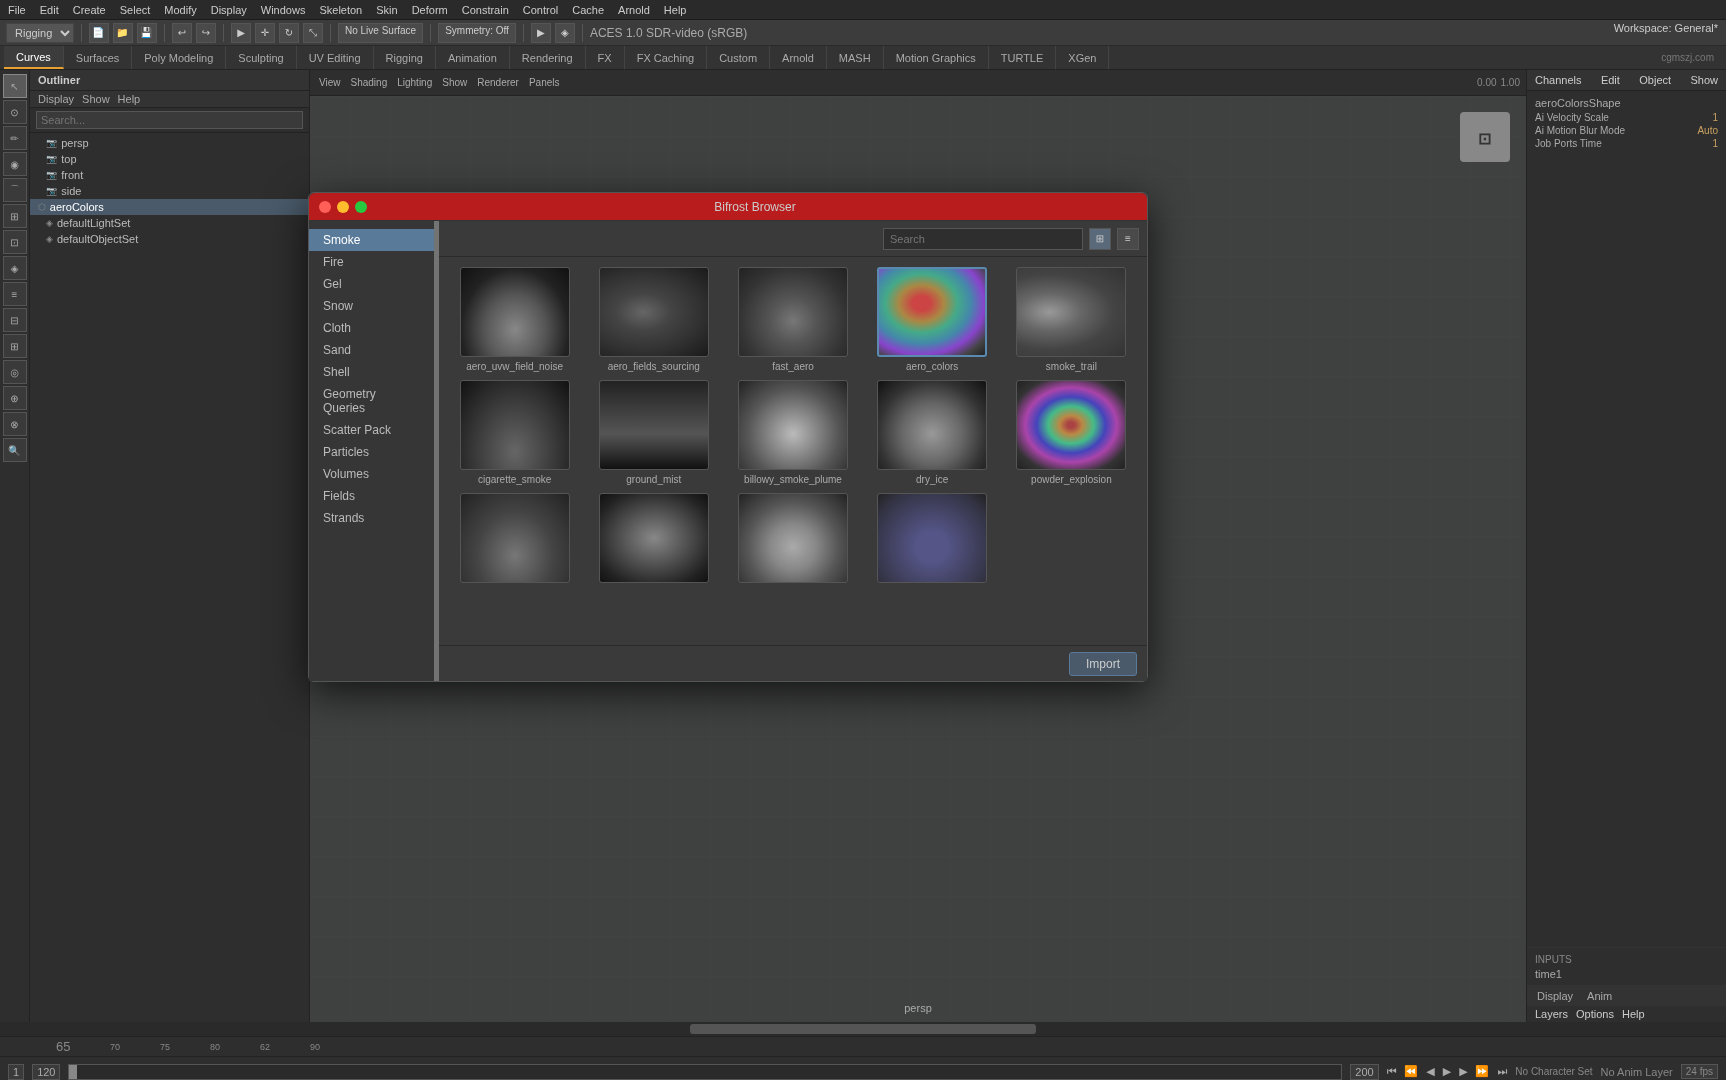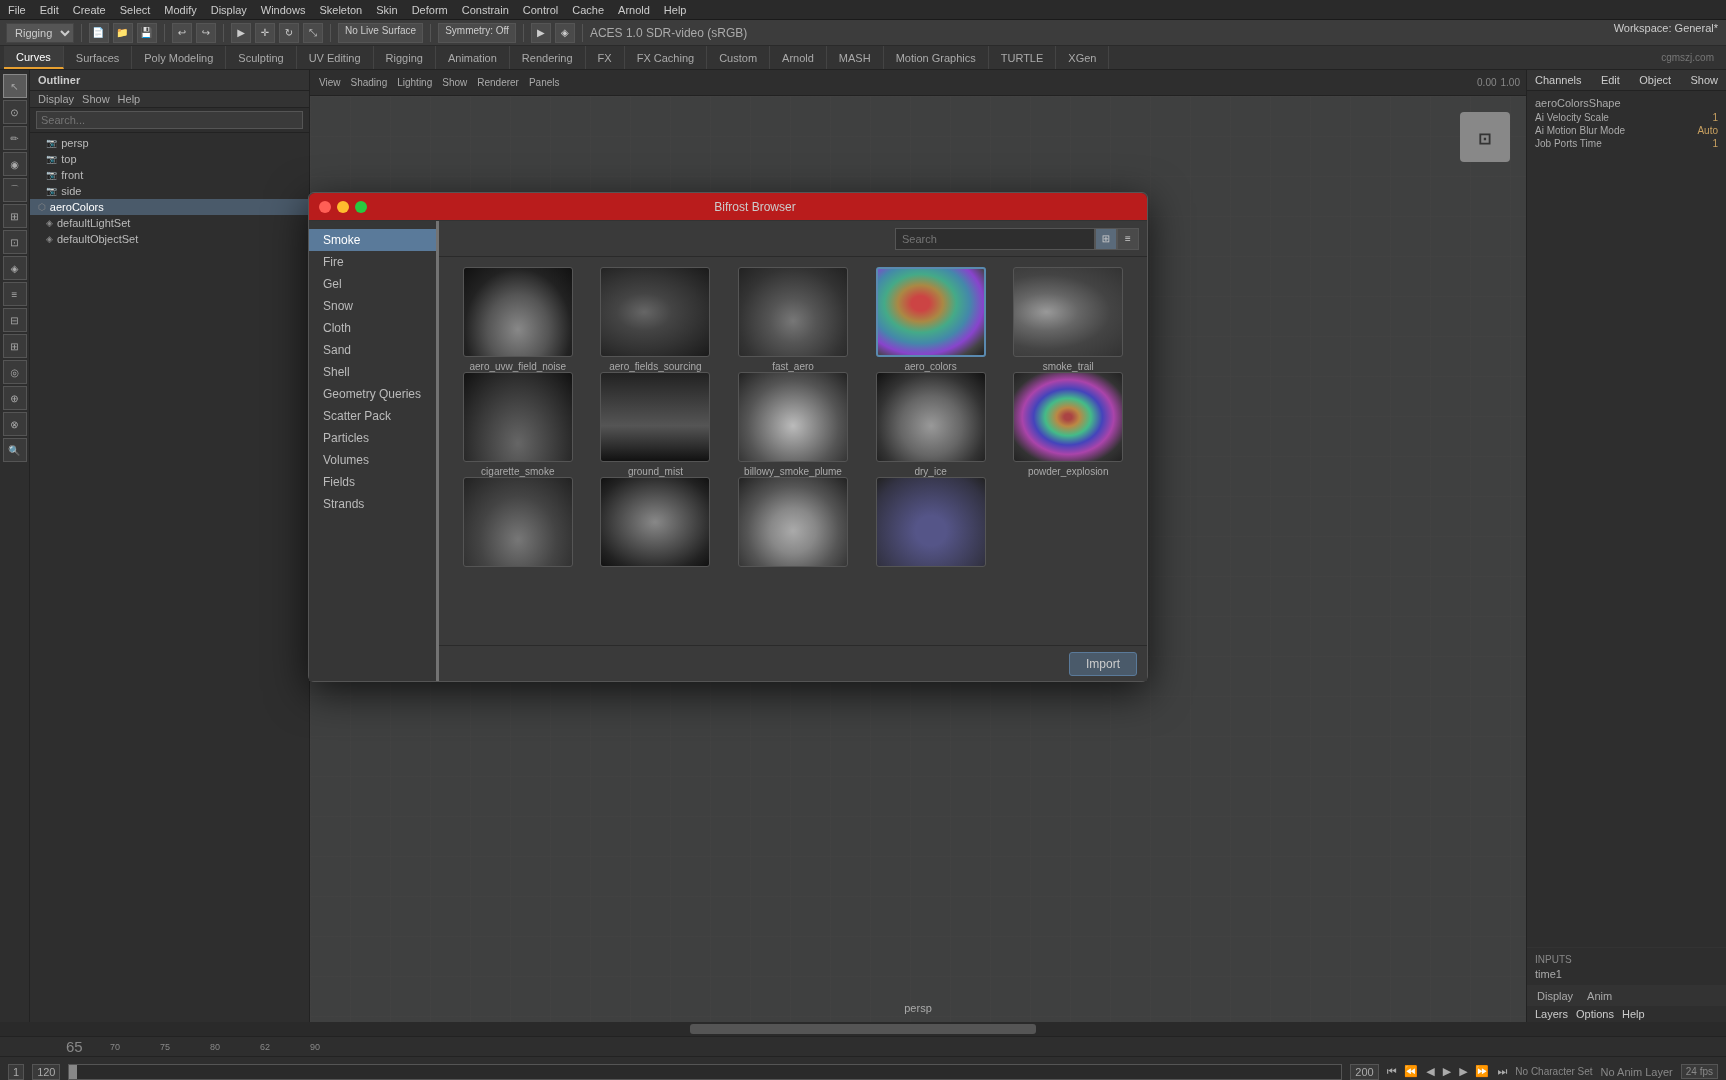--- a/index.html
+++ b/index.html
@@ -356,21 +356,21 @@
     }
     .bifrost-body {
       display: flex;
       flex: 1;
       overflow: hidden;
     }
     
     .category-sidebar {
       width: 130px;
       background: #363636;
-      border-right: 3px solid #737373;
+      border-right: 5px solid #737373;
       padding: 8px 0;
       overflow-y: auto;
     }
     .category-item {
       padding: 4px 14px;
       font-size: 12px;
       color: #bbb;
       cursor: pointer;
     }
     .category-item.active {
@@ -384,20 +384,21 @@
       flex-direction: column;
     }
     .asset-toolbar {
       height: 36px;
       background: #3a3a3a;
       border-bottom: 1px solid #2a2a2a;
       display: flex;
       align-items: center;
       justify-content: flex-end;
       padding: 0 8px;
+      gap: 6px;
     }
     .search-box {
       background: #2e2e2e;
       border: 1px solid #555;
       color: #ccc;
       font-size: 11px;
       padding: 3px 6px;
       width: 200px;
       height: 22px;
     }
@@ -413,20 +414,21 @@
       justify-content: center;
       cursor: pointer;
     }
     .grid-view-btn.active { background: #5a6a7a; }
     .asset-grid {
       flex: 1;
       overflow-y: auto;
       padding: 10px;
       display: grid;
       grid-template-columns: repeat(5, 1fr);
+      gap: 8px;
       align-content: start;
     }
     .asset-item {
       display: flex;
       flex-direction: column;
       align-items: center;
       gap: 4px;
       cursor: pointer;
     }
     .asset-thumb {
@@ -857,21 +859,21 @@
   </div>
 </div>
 
 <div class="scrollbar-row">
   <div style="width:100%;height:14px;background:#2a2a2a;position:relative;">
     <div style="position:absolute;left:40%;width:20%;height:10px;top:2px;background:#555;border-radius:3px;"></div>
   </div>
 </div>
 
 <div style="height:20px;background:#2e2e2e;border-top:1px solid #222;display:flex;align-items:center;padding:0 8px;position:relative;overflow:hidden;">
-  <span style="font-size:15px;color:#888;position:absolute;left:66px;">65</span>
+  <span style="font-size:13px;color:#888;position:absolute;left:56px;">65</span>
   <span style="font-size:9px;color:#888;position:absolute;left:110px;">70</span>
   <span style="font-size:9px;color:#888;position:absolute;left:160px;">75</span>
   <span style="font-size:9px;color:#888;position:absolute;left:210px;">80</span>
   <span style="font-size:9px;color:#888;position:absolute;left:260px;">62</span>
   <span style="font-size:9px;color:#888;position:absolute;left:310px;">90</span>
 </div>
 
 <div class="timeline-area">
   <span style="background:#3a3a3a;border:1px solid #555;padding:1px 4px;">1</span>
   <span style="background:#3a3a3a;border:1px solid #555;padding:1px 4px;">120</span>

